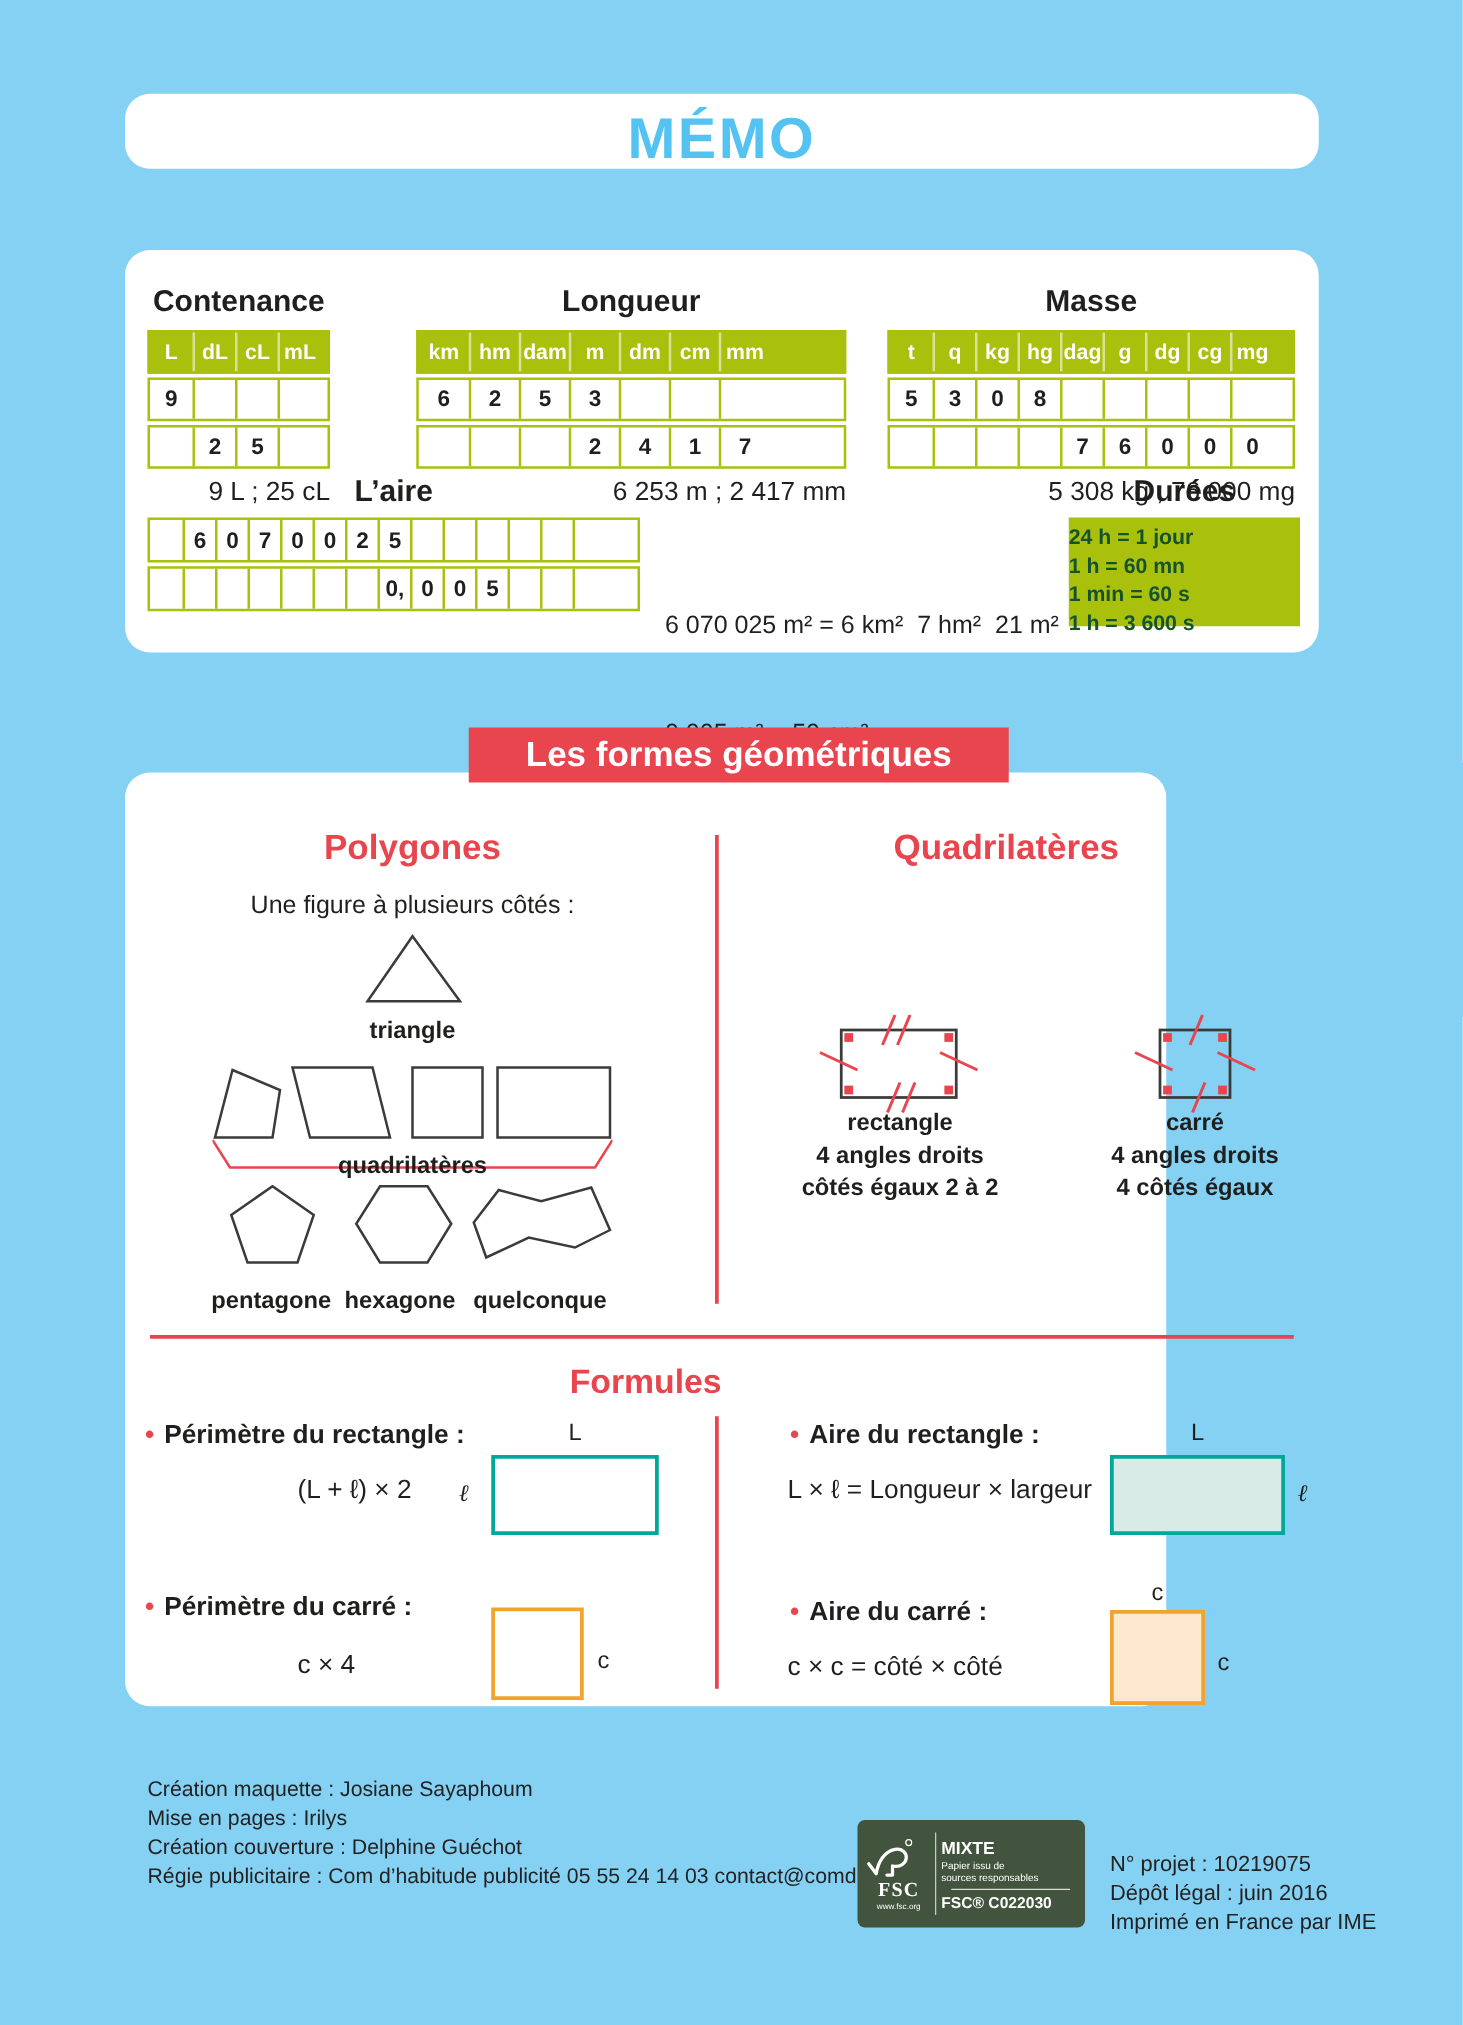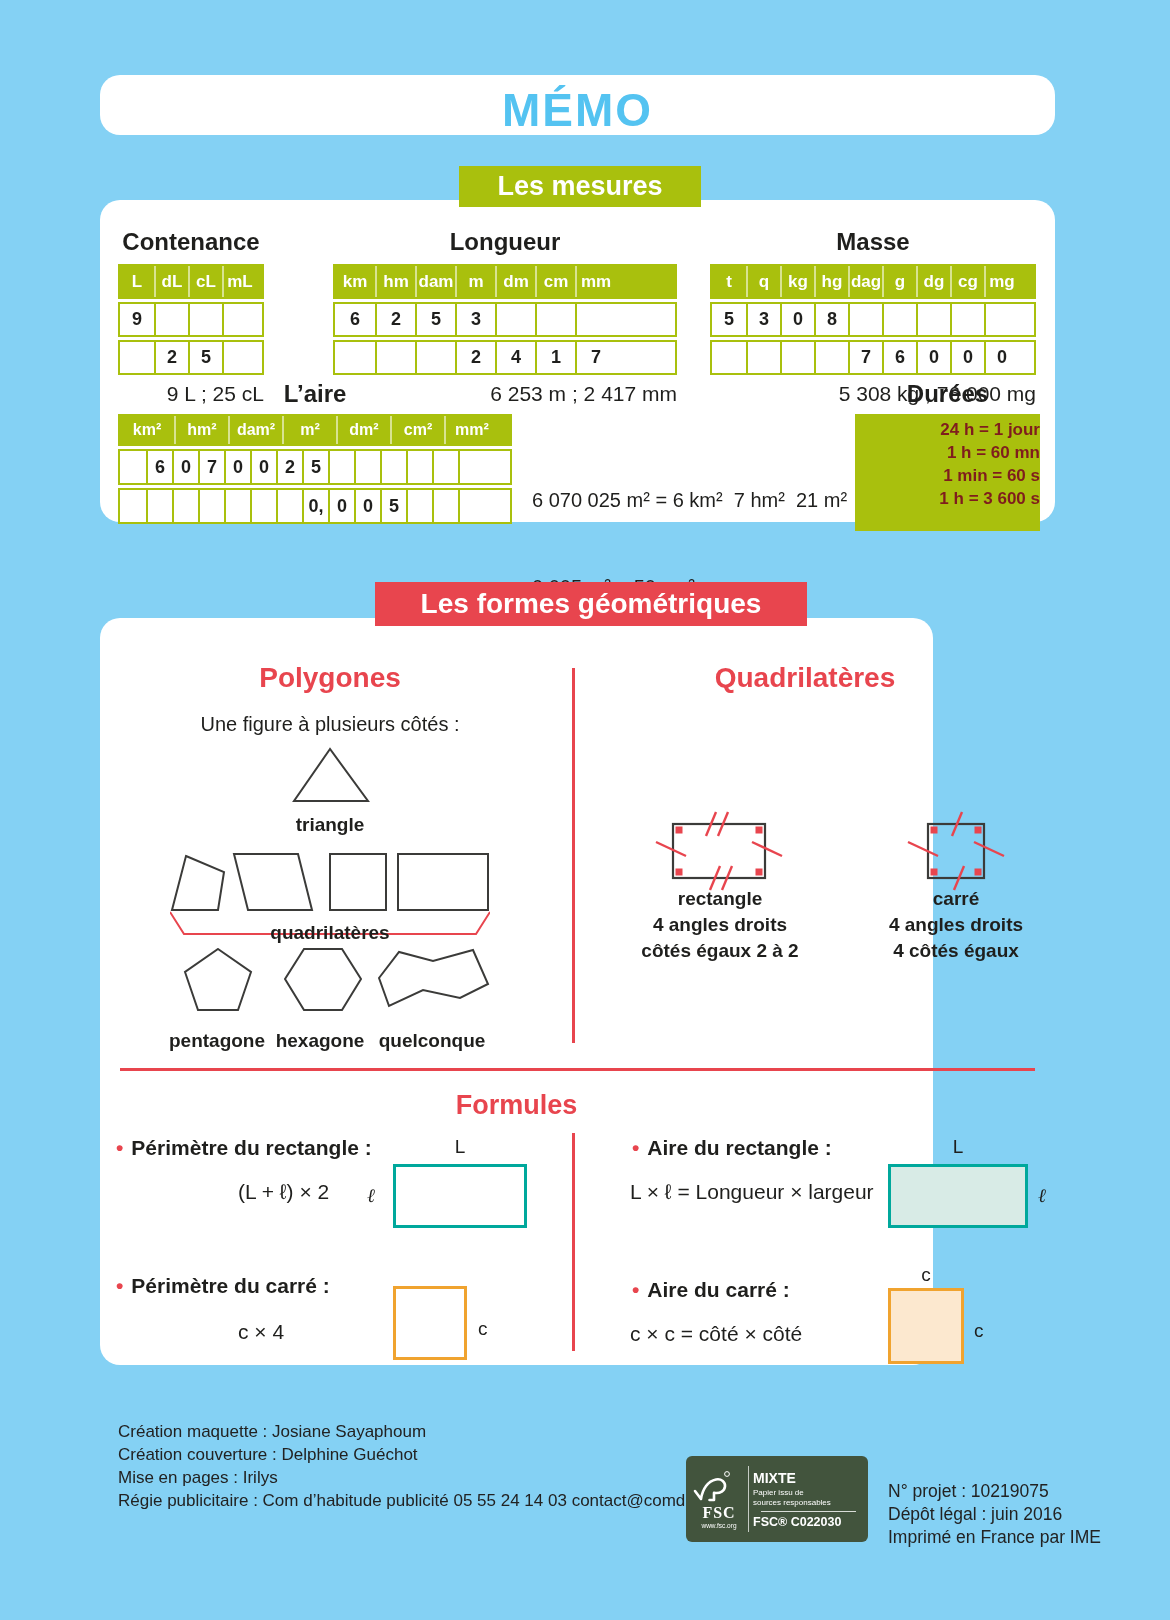--- a/index.html
+++ b/index.html
@@ -43,22 +43,22 @@
   .t-cont .td{width:34px;}
   .t-long .td{width:40px;}
   .t-masse .td{width:34px;}
   .t-aire .td{width:26px;height:32px;line-height:32px;}
   .t-aire .tr.head .td{width:54px;height:28px;line-height:28px;font-size:16px;}
 
   .aire-block{left:18px;top:180px;width:394px;}
   .aire-block .unit-table{margin-top:6px;}
   .aire-notes{left:432px;top:228px;width:420px;font-size:20px;line-height:29px;white-space:pre-wrap;}
   .durees-block{left:755px;top:180px;width:185px;}
-  .durees-box{margin-top:6px;height:117px;background:var(--green);color:#7f1d1d;font-weight:bold;
-    font-size:17px;line-height:23px;text-align:right;padding-top:4px;}
+  .durees-box{margin-top:6px;height:87px;background:var(--green);color:#14532d;font-weight:bold;
+    font-size:17px;line-height:23px;text-align:left;padding-top:4px;}
 
   
   .formes-card{left:100px;top:618px;width:833px;height:747px;}
   .col-head{position:absolute;width:300px;text-align:center;font-size:28px;font-weight:bold;color:var(--red);top:44px;}
   .col-sub{position:absolute;width:460px;text-align:center;font-size:20px;top:95px;}
   .shape-label{position:absolute;font-weight:bold;font-size:19px;text-align:center;}
   .divider{position:absolute;background:var(--red);}
   .div-v1{left:472px;top:50px;width:3px;height:375px;}
   .div-h{left:20px;top:450px;width:915px;height:3px;}
   .div-v2{left:472px;top:515px;width:3px;height:218px;}
@@ -97,21 +97,20 @@
 </style>
 </head>
 <body>
 
 <div class="page">
 
   <div class="card memo-card">
     <div class="memo-title">MÉMO</div>
   </div>
 
-  <div class="banner banner-green">Les mesures</div>
 
   <div class="card mesures-card">
 
     <div class="unit-block b-cont">
       <div class="unit-title">Contenance</div>
       <div class="unit-table t-cont">
           <div class="tr head">
             <div class="td">L</div>
             <div class="td">dL</div>
             <div class="td">cL</div>
@@ -203,29 +202,20 @@
             <div class="td">0</div>
             <div class="td">0</div>
           </div>
         </div>
       <div class="unit-caption">5 308 kg ; 76 000 mg</div>
     </div>
 
     <div class="unit-block aire-block" style="top:180px;">
       <div class="unit-title">L’aire</div>
       <div class="unit-table t-aire">
-          <div class="tr head">
-            <div class="td">km²</div>
-            <div class="td">hm²</div>
-            <div class="td">dam²</div>
-            <div class="td">m²</div>
-            <div class="td">dm²</div>
-            <div class="td">cm²</div>
-            <div class="td">mm²</div>
-          </div>
           <div class="tr body">
             <div class="td"></div>
             <div class="td">6</div>
             <div class="td">0</div>
             <div class="td">7</div>
             <div class="td">0</div>
             <div class="td">0</div>
             <div class="td">2</div>
             <div class="td">5</div>
             <div class="td"></div>
@@ -372,22 +362,22 @@
       <span class="bullet">•</span><span>Aire du carré :</span>
     </div>
     <div class="f-formula" style="left:530px;top:704px;">c × c = côté × côté</div>
     <div class="dim-label ctr" style="left:788px;top:646px;width:76px;">c</div>
     <div class="dim-label" style="left:874px;top:702px;">c</div>
     <div class="f-shape sh-orange-fill" style="left:788px;top:670px;width:76px;height:76px;"></div>
   </div>
 
   <div class="abs credits">
     <div>Création maquette : Josiane Sayaphoum</div>
+    <div>Mise en pages : Irilys</div>
     <div>Création couverture : Delphine Guéchot</div>
-    <div>Mise en pages : Irilys</div>
     <div>Régie publicitaire : Com d’habitude publicité 05 55 24 14 03 contact@comdhabitude.fr</div>
   </div>
 
   <div class="abs fsc-box">
     <div class="fsc-left">
       <svg width="40" height="34" viewBox="0 0 40 34">
         <path d="M5 21 L11 29 C12.5 19 18 11 26 9.5 C31.5 8.5 35.5 12 35 16.5 C34.5 21 30 23.5 25.5 23 L24 22.8 L24 30 L19.5 30" fill="none" stroke="#fff" stroke-width="2.6" stroke-linecap="round" stroke-linejoin="round"></path>
         <circle cx="37" cy="4" r="2.4" fill="none" stroke="#fff" stroke-width="1"></circle>
       </svg>
       <div class="fsc-acronym">FSC</div>

